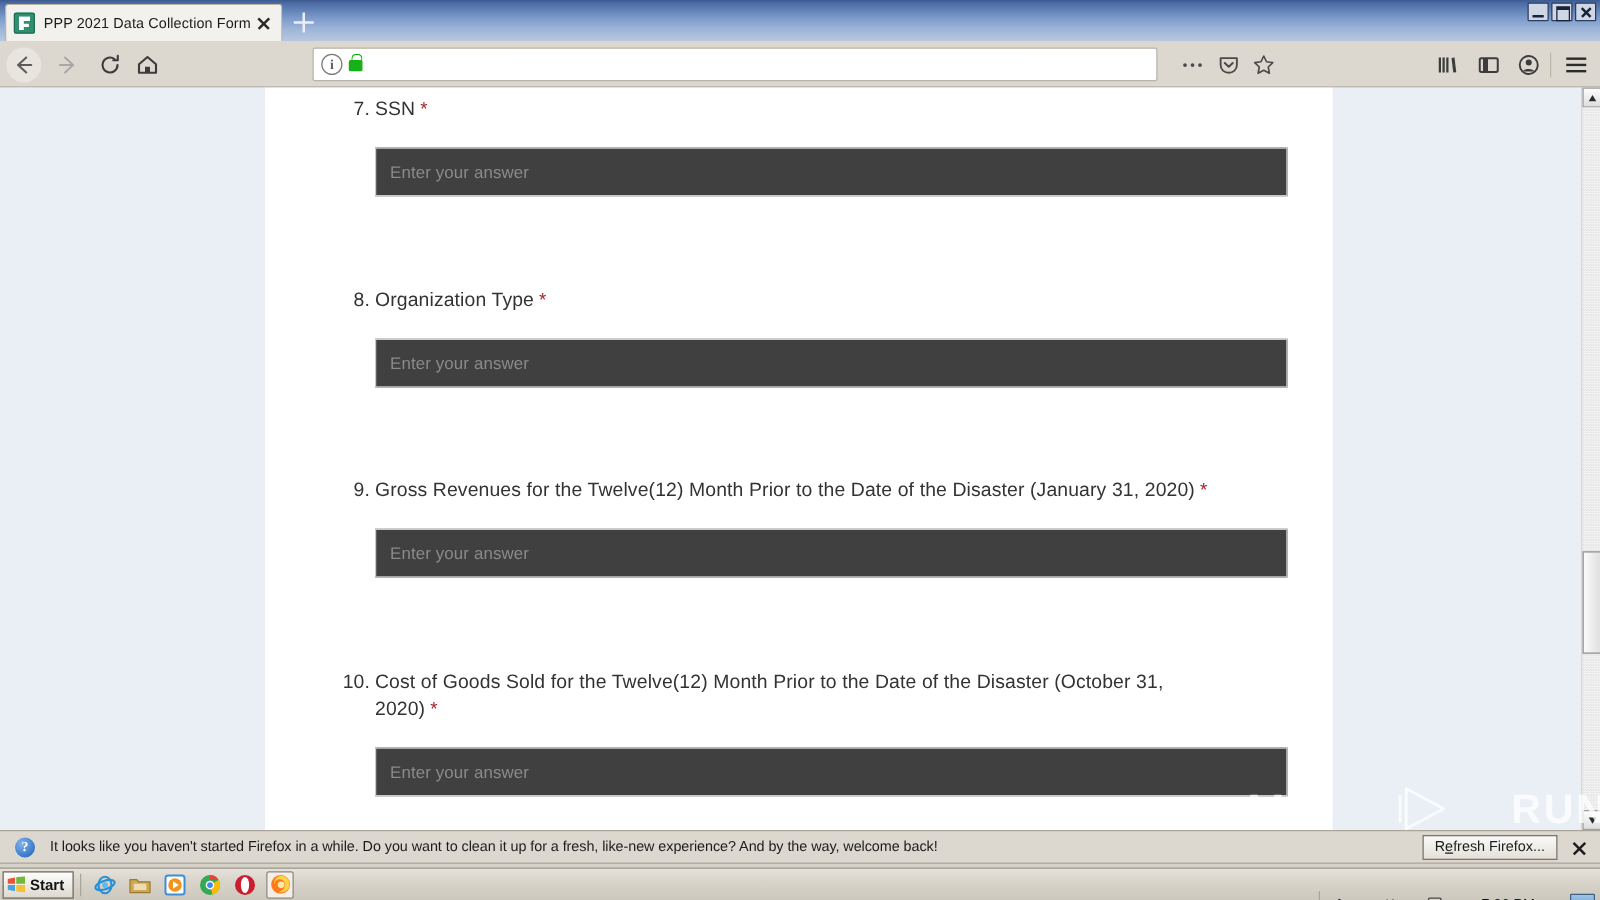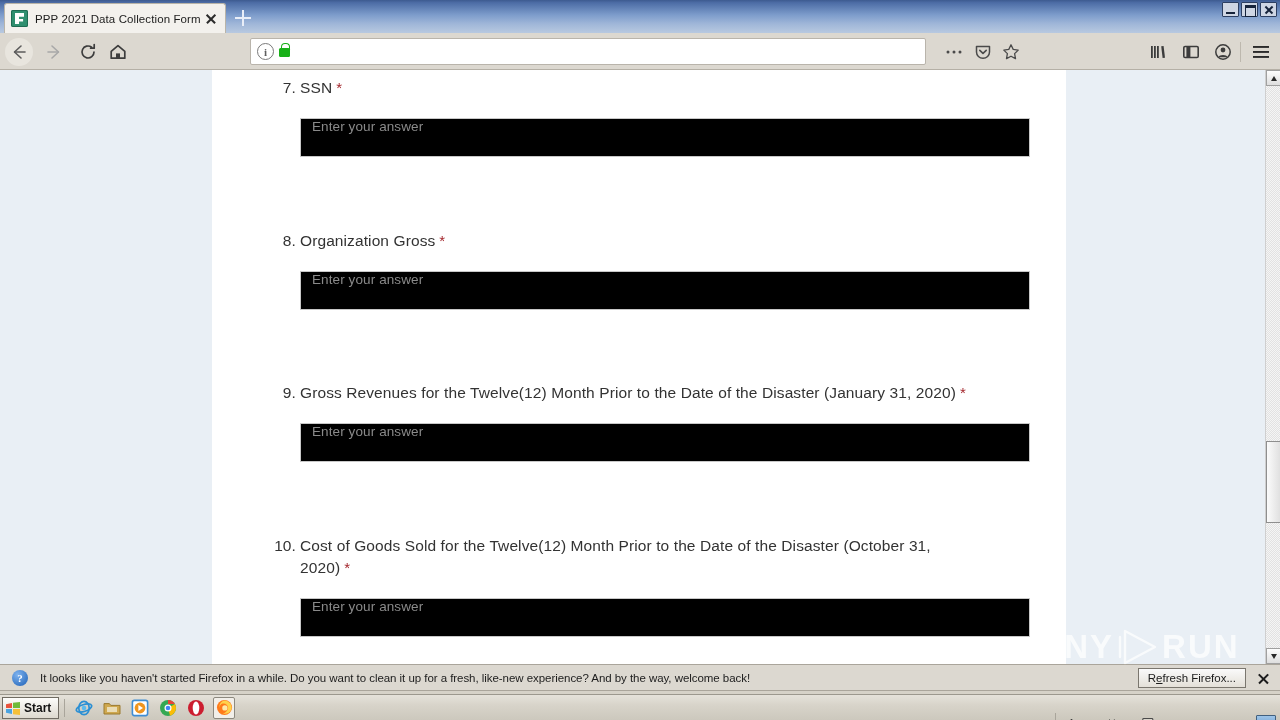--- a/index.html
+++ b/index.html
@@ -215,22 +215,22 @@
     margin-right: 4px;
     color: #333333;
   }
   .q-text { flex: 1 1 auto; }
   .q-req { color: #a4262c; margin-left: 4px; font-size: 15px; }
   .answer {
     margin-top: 19px;
     margin-left: 30px;
     width: 730px; height: 39px;
     border: 1px solid #c8c8c8;
-    background: #000000;
-    display: flex; align-items: flex-start;
+    background: #404040;
+    display: flex; align-items: center;
     padding: 0 11px;
     cursor: text;
   }
   .answer-ph {
     font-size: 13.5px;
     color: #8a8a8a;
     letter-spacing: 0.1px;
   }
 
   #q7  { top: 7px; }
@@ -239,20 +239,21 @@
   #q10 { top: 465px; }
 
   
   .watermark {
     position: absolute;
     left: 1014px; top: 625px;
     width: 250px; height: 44px;
     display: flex; align-items: center; justify-content: center;
     pointer-events: none;
     z-index: 20;
+    gap: 47px;
   }
   .wm-text {
     font-size: 33px;
     font-weight: bold;
     color: rgba(255,255,255,0.72);
     letter-spacing: 2px;
     font-family: "Liberation Sans", sans-serif;
   }
   .wm-logo {
     width: 42px; height: 36px;
@@ -502,21 +503,21 @@
         <span class="q-text"><span>SSN</span><span class="q-req">*</span></span>
       </div>
       <div class="answer">
         <span class="answer-ph">Enter your answer</span>
       </div>
     </div>
 
     <div class="question" id="q8">
       <div class="q-line">
         <span class="q-num">8.</span>
-        <span class="q-text"><span>Organization Gross</span><span class="q-req">*</span></span>
+        <span class="q-text"><span>Organization Type</span><span class="q-req">*</span></span>
       </div>
       <div class="answer">
         <span class="answer-ph">Enter your answer</span>
       </div>
     </div>
 
     <div class="question" id="q9">
       <div class="q-line">
         <span class="q-num">9.</span>
         <span class="q-text"><span>Gross Revenues for the Twelve(12) Month Prior to the Date of the Disaster (January 31, 2020)</span><span class="q-req">*</span></span>

